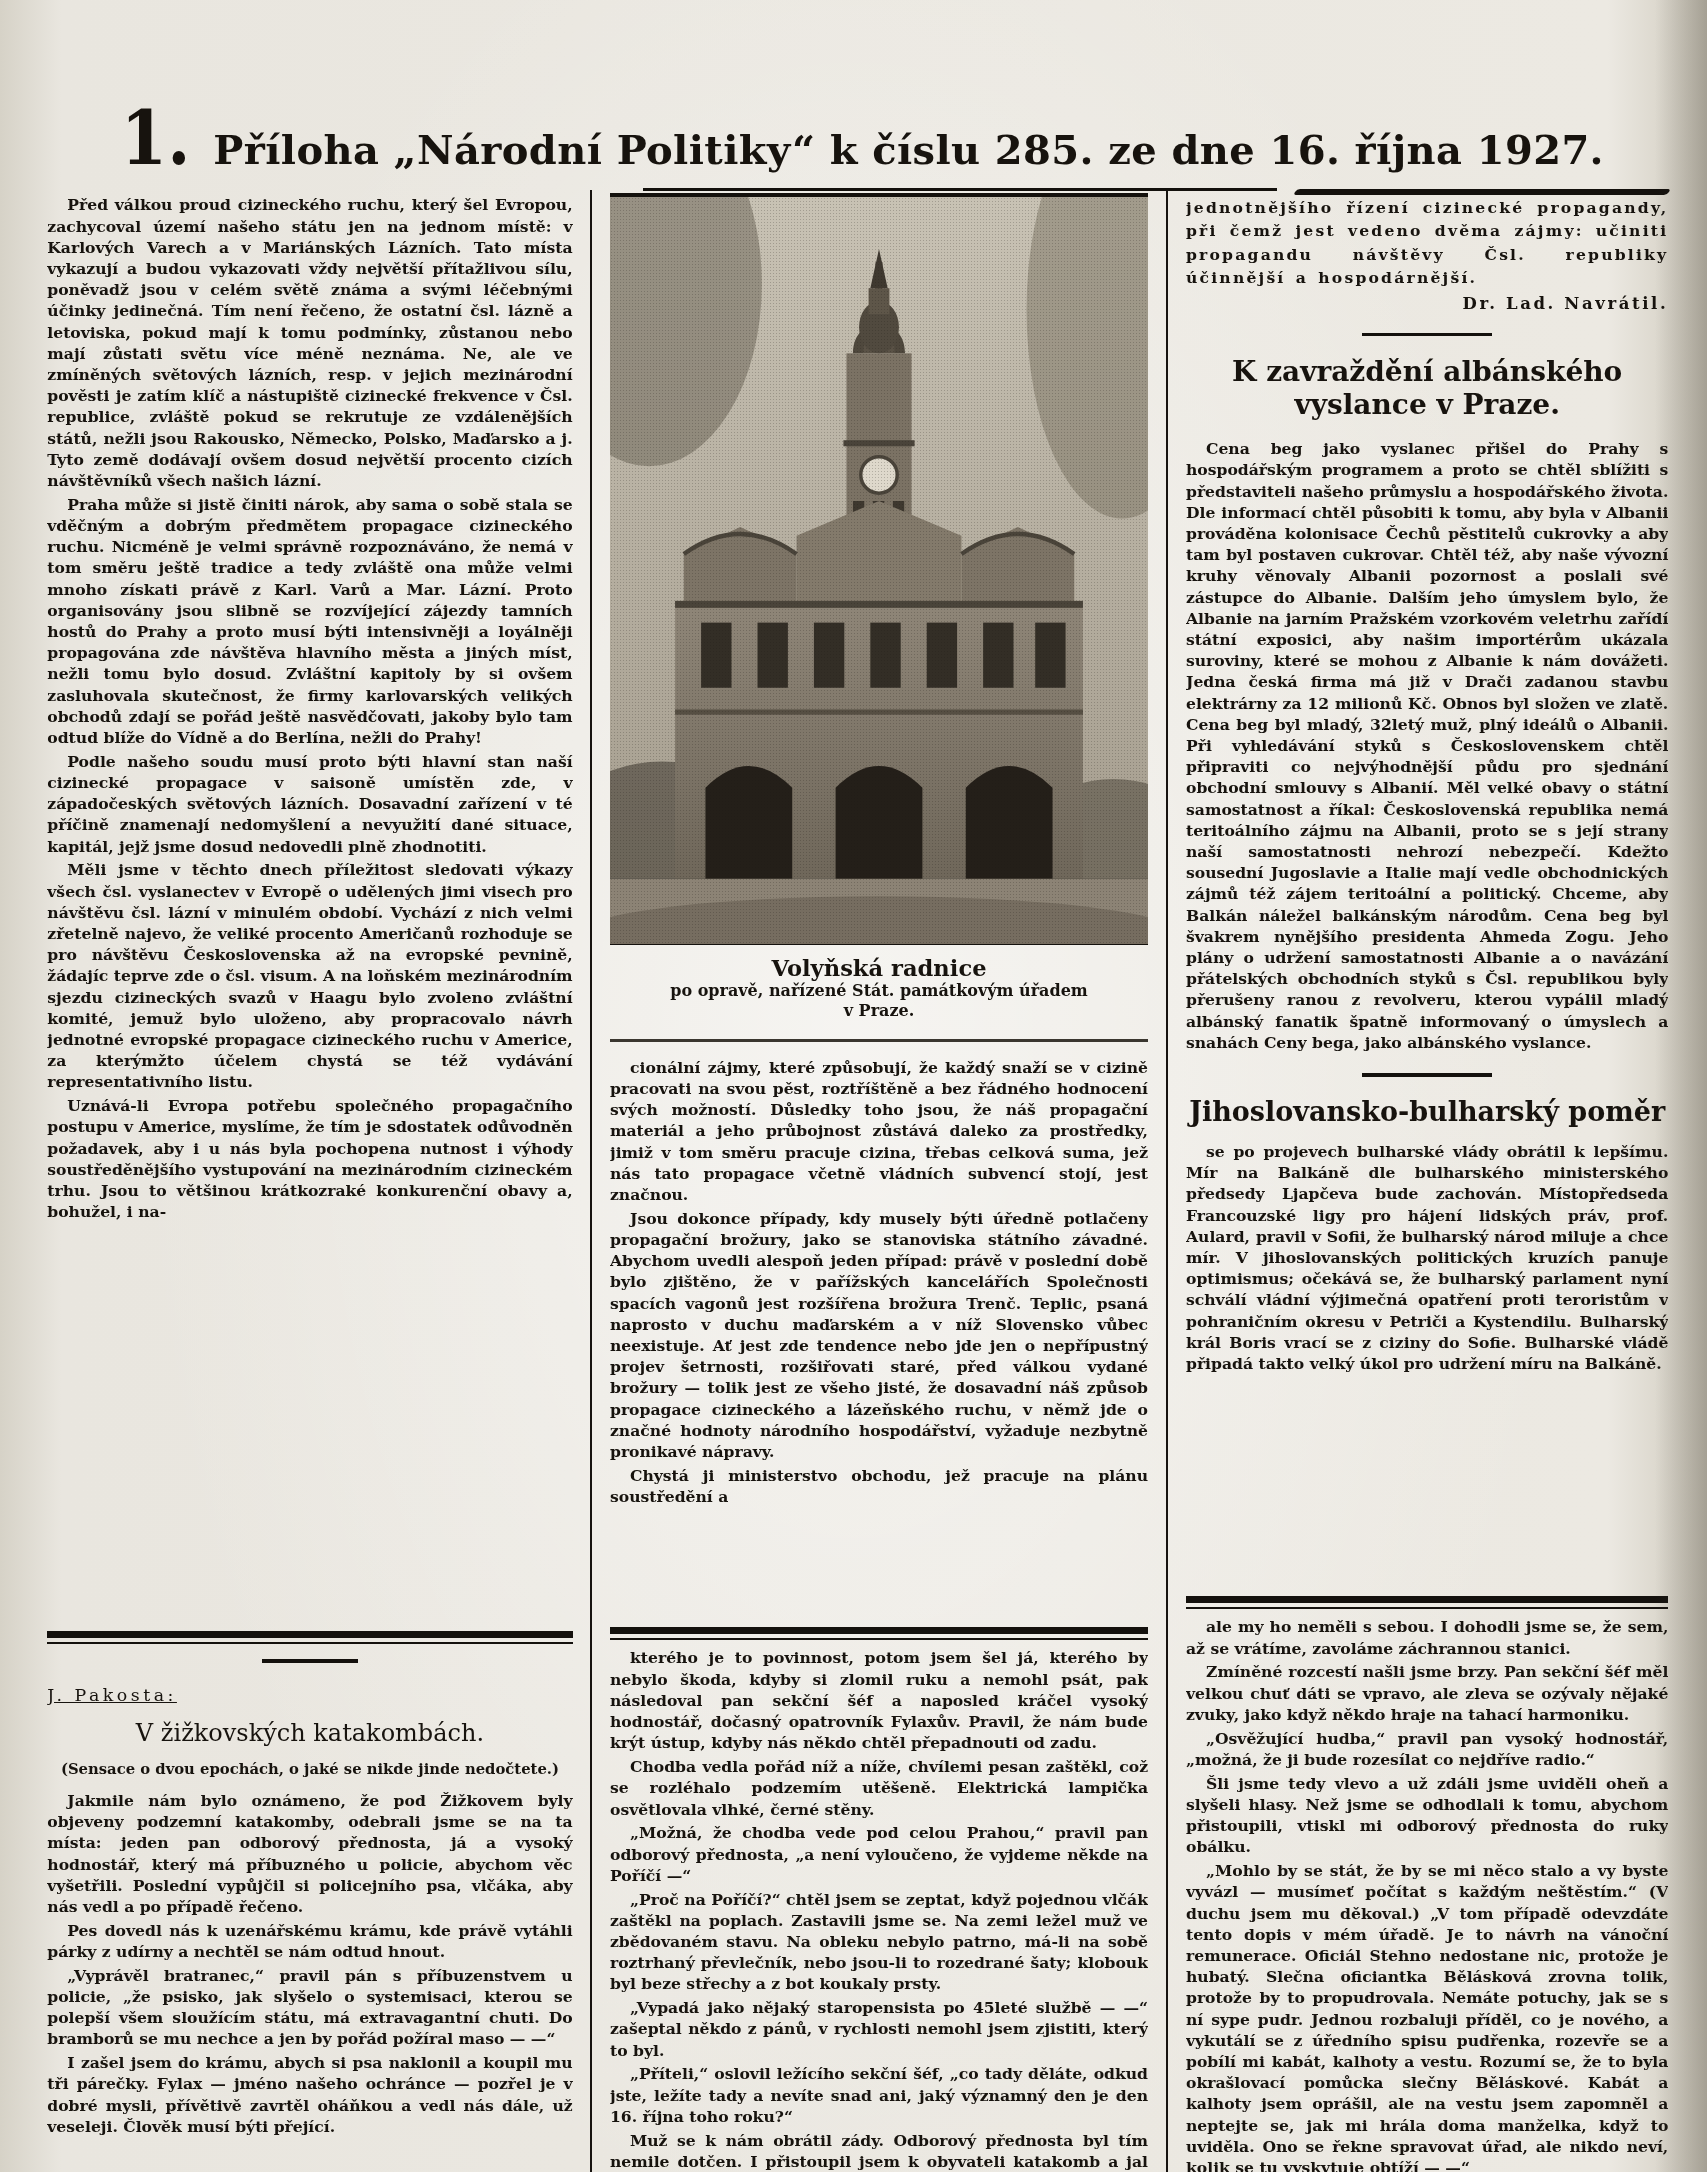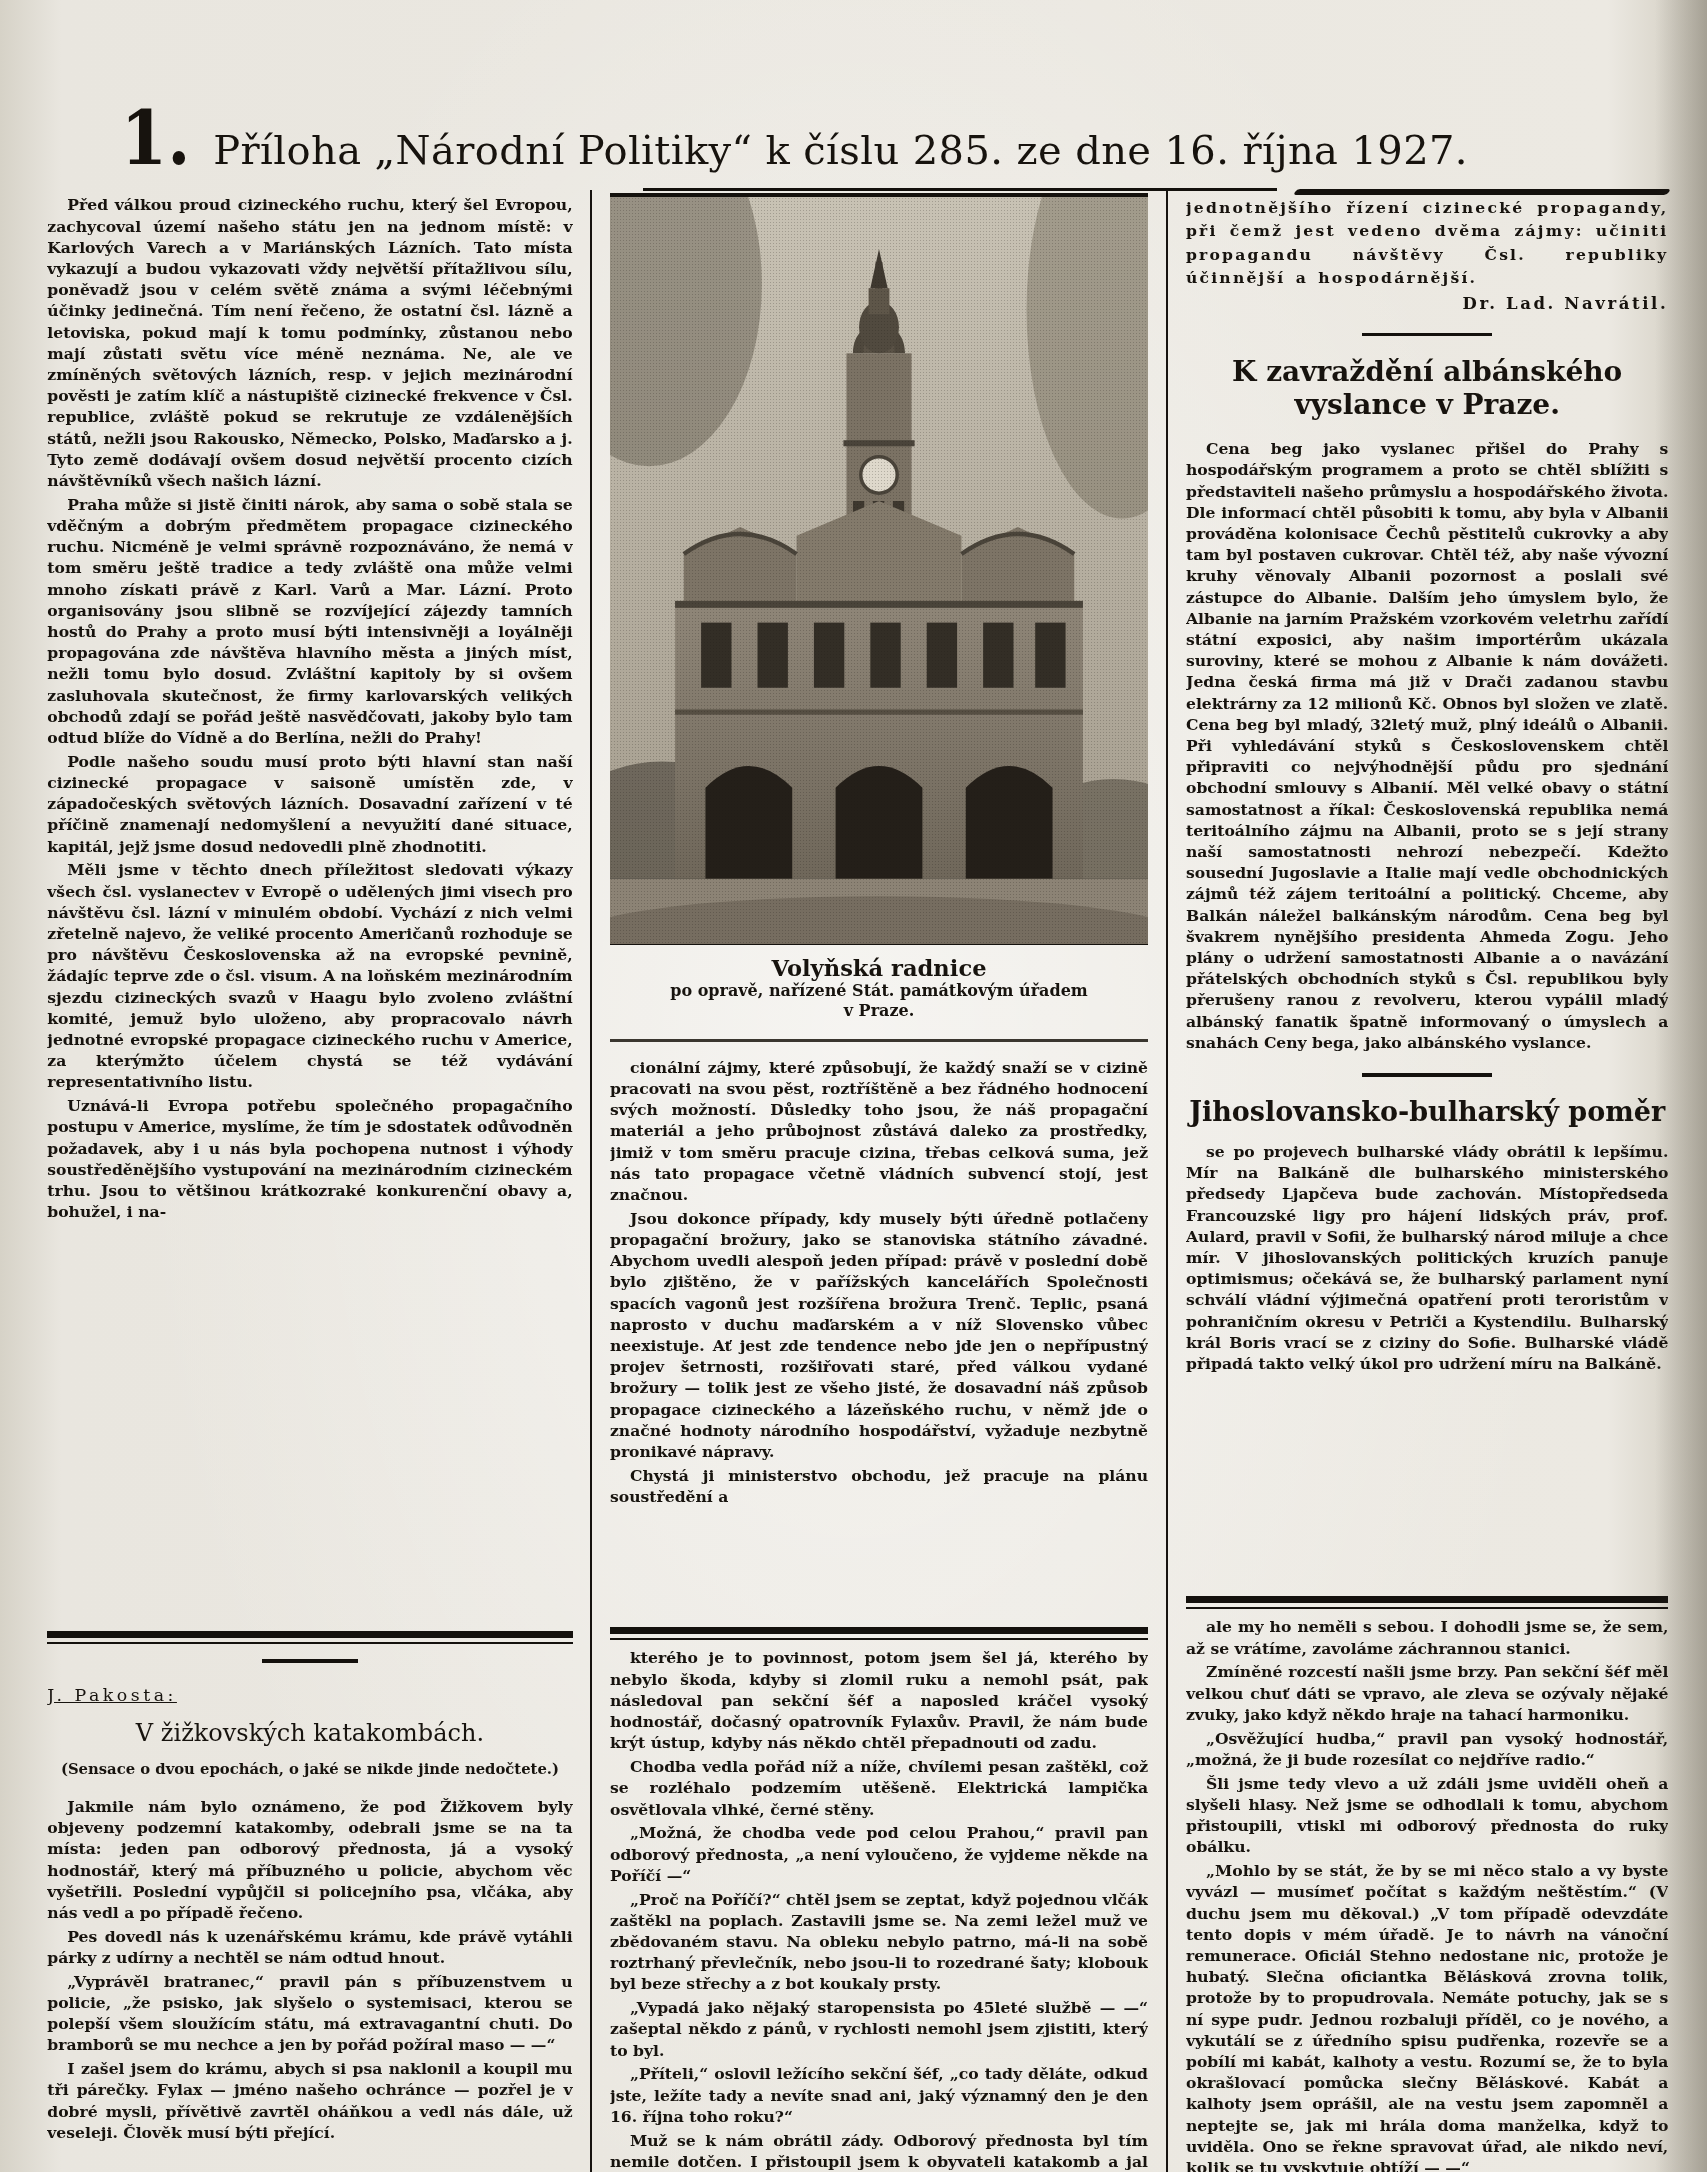--- a/index.html
+++ b/index.html
@@ -17,21 +17,21 @@
       #e8e5de;
   }
   .page::after{ 
     content:"";position:absolute;top:0;right:0;width:52px;height:100%;
     background:linear-gradient(to right, rgba(0,0,0,0), rgba(60,55,45,.28));
     pointer-events:none;
   }
   
   .masthead{display:flex;align-items:baseline;gap:19px;padding:109px 52px 0 117px;}
   .m-number{font-size:74px;font-weight:bold;line-height:.8;transform:scaleX(.9);}
-  .m-title{font-size:40px;font-weight:normal;letter-spacing:0.4px;white-space:nowrap;line-height:1;}
+  .m-title{font-size:40px;font-weight:bold;letter-spacing:0.4px;white-space:nowrap;line-height:1;}
   .m-rules{position:absolute;left:643px;top:188px;width:1043px;height:11.3px;}
   .m-rules .r1{position:absolute;left:0;top:0;width:634px;height:3px;background:#14110d;}
   .m-rules .r2{position:absolute;left:652px;top:0.9px;width:374px;height:6px;background:#14110d;transform:skewX(-35deg);border-radius:3.5px;}
   
   .columns{display:flex;align-items:stretch;margin:20px 30px 0 43px;height:2255px;}
   .col{overflow:hidden;box-sizing:border-box;}
   .col-l{width:547px;padding:4.3px 17.4px 0 4.3px;}
   .col-m{width:578px;padding:0 18px;border-left:2.6px solid #171310;border-right:2.6px solid #171310;}
   .col-r{flex:1;padding:6px 8.7px 0 18px;}
   .top-part{overflow:hidden;}
@@ -57,21 +57,21 @@
     background-size:3px 3px;}
   .photo svg{display:block;width:100%;height:100%;}
   .caption{padding:11.3px 0 3.5px;}
   .cap-title{font-size:22.6px;font-weight:bold;text-align:center;line-height:1.1;}
   .cap-sub{font-size:16px;font-weight:bold;text-align:center;line-height:1.25;}
   
   .f-header{font-size:36px;font-weight:bold;font-style:italic;text-align:center;letter-spacing:6px;margin:13px 0 3.5px;}
   .f-hr{width:96px;height:3.9px;background:#14110d;margin:7px auto 22px;position:relative;}
   .f-author{font-size:17.4px;letter-spacing:3.5px;margin:4.3px 0 14.8px;text-decoration:underline;}
   .f-title{font-size:24px;font-weight:normal;text-align:center;margin:0 0 11.3px;}
-  .f-subtitle{font-size:14.8px;font-weight:bold;text-align:center;line-height:1.3;margin:0 0 18px;}
+  .f-subtitle{font-size:14.8px;font-weight:bold;text-align:center;line-height:1.3;margin:0 0 12px;}
 </style>
 </head>
 <body>
 
 <div class="page">
 
   <div class="masthead">
     <div class="m-number">1.</div>
     <div class="m-title">Příloha „Národní Politiky“ k číslu 285. ze dne 16. října 1927.</div>
   </div>

